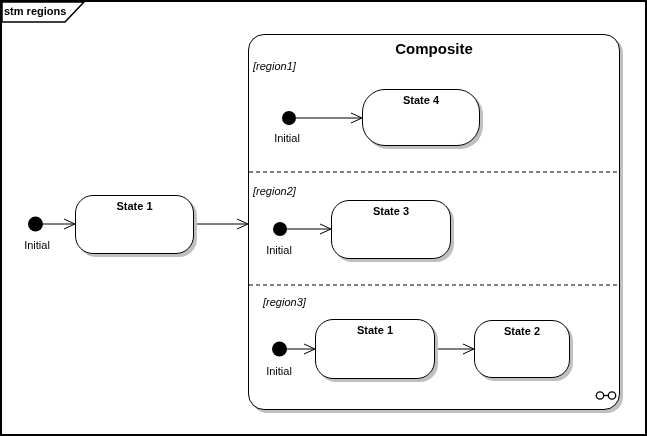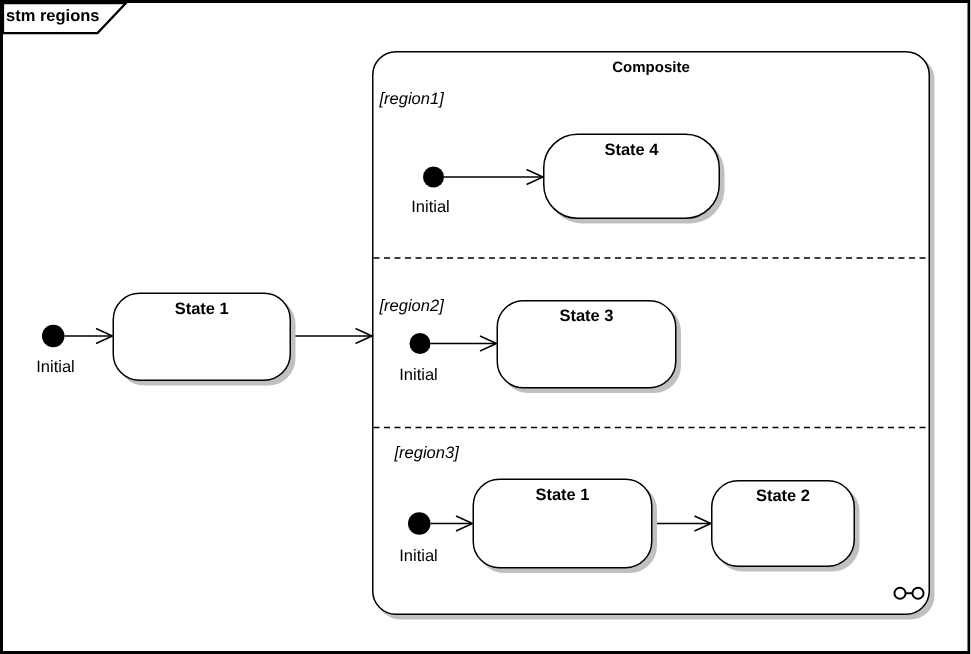--- a/index.html
+++ b/index.html
@@ -35,21 +35,21 @@
     display:block;
     text-align:center;
     padding-top:4px;
     font-size:11px;
     font-weight:bold;
     white-space:nowrap;
   }
   .composite-title {
     position:absolute;
     text-align:center;
-    font-size:10px;
+    font-size:15px;
     font-weight:bold;
     z-index:2;
   }
   .region-label {
     position:absolute;
     font-size:11px;
     z-index:2;
     white-space:nowrap;
     font-style:italic;
   }
@@ -73,21 +73,21 @@
 </style>
 </head>
 <body>
 
 <div class="canvas">
 
   <div class="composite" style="left:246px; top:32px; width:372px; height:376px;"></div>
   <div class="composite-title" style="left:246px; top:38px; width:372px;">Composite</div>
 
   <div class="region-label" style="left:251px; top:58px;">[region1]</div>
-  <div class="region-label" style="left:251px; top:196px;">[region2]</div>
+  <div class="region-label" style="left:251px; top:183px;">[region2]</div>
   <div class="region-label" style="left:261px; top:294px;">[region3]</div>
 
   <svg class="overlay" width="647" height="436" viewBox="0 0 647 436">
 
     <g>
       <polygon points="0,0 82,0 63,20 0,20" fill="#ffffff" stroke="#000000" stroke-width="1.5"></polygon>
     </g>
 
     <line x1="247" y1="170" x2="617" y2="170" stroke="#000000" stroke-width="1" stroke-dasharray="4 3"></line>
     <line x1="247" y1="283" x2="617" y2="283" stroke="#000000" stroke-width="1" stroke-dasharray="4 3"></line>

